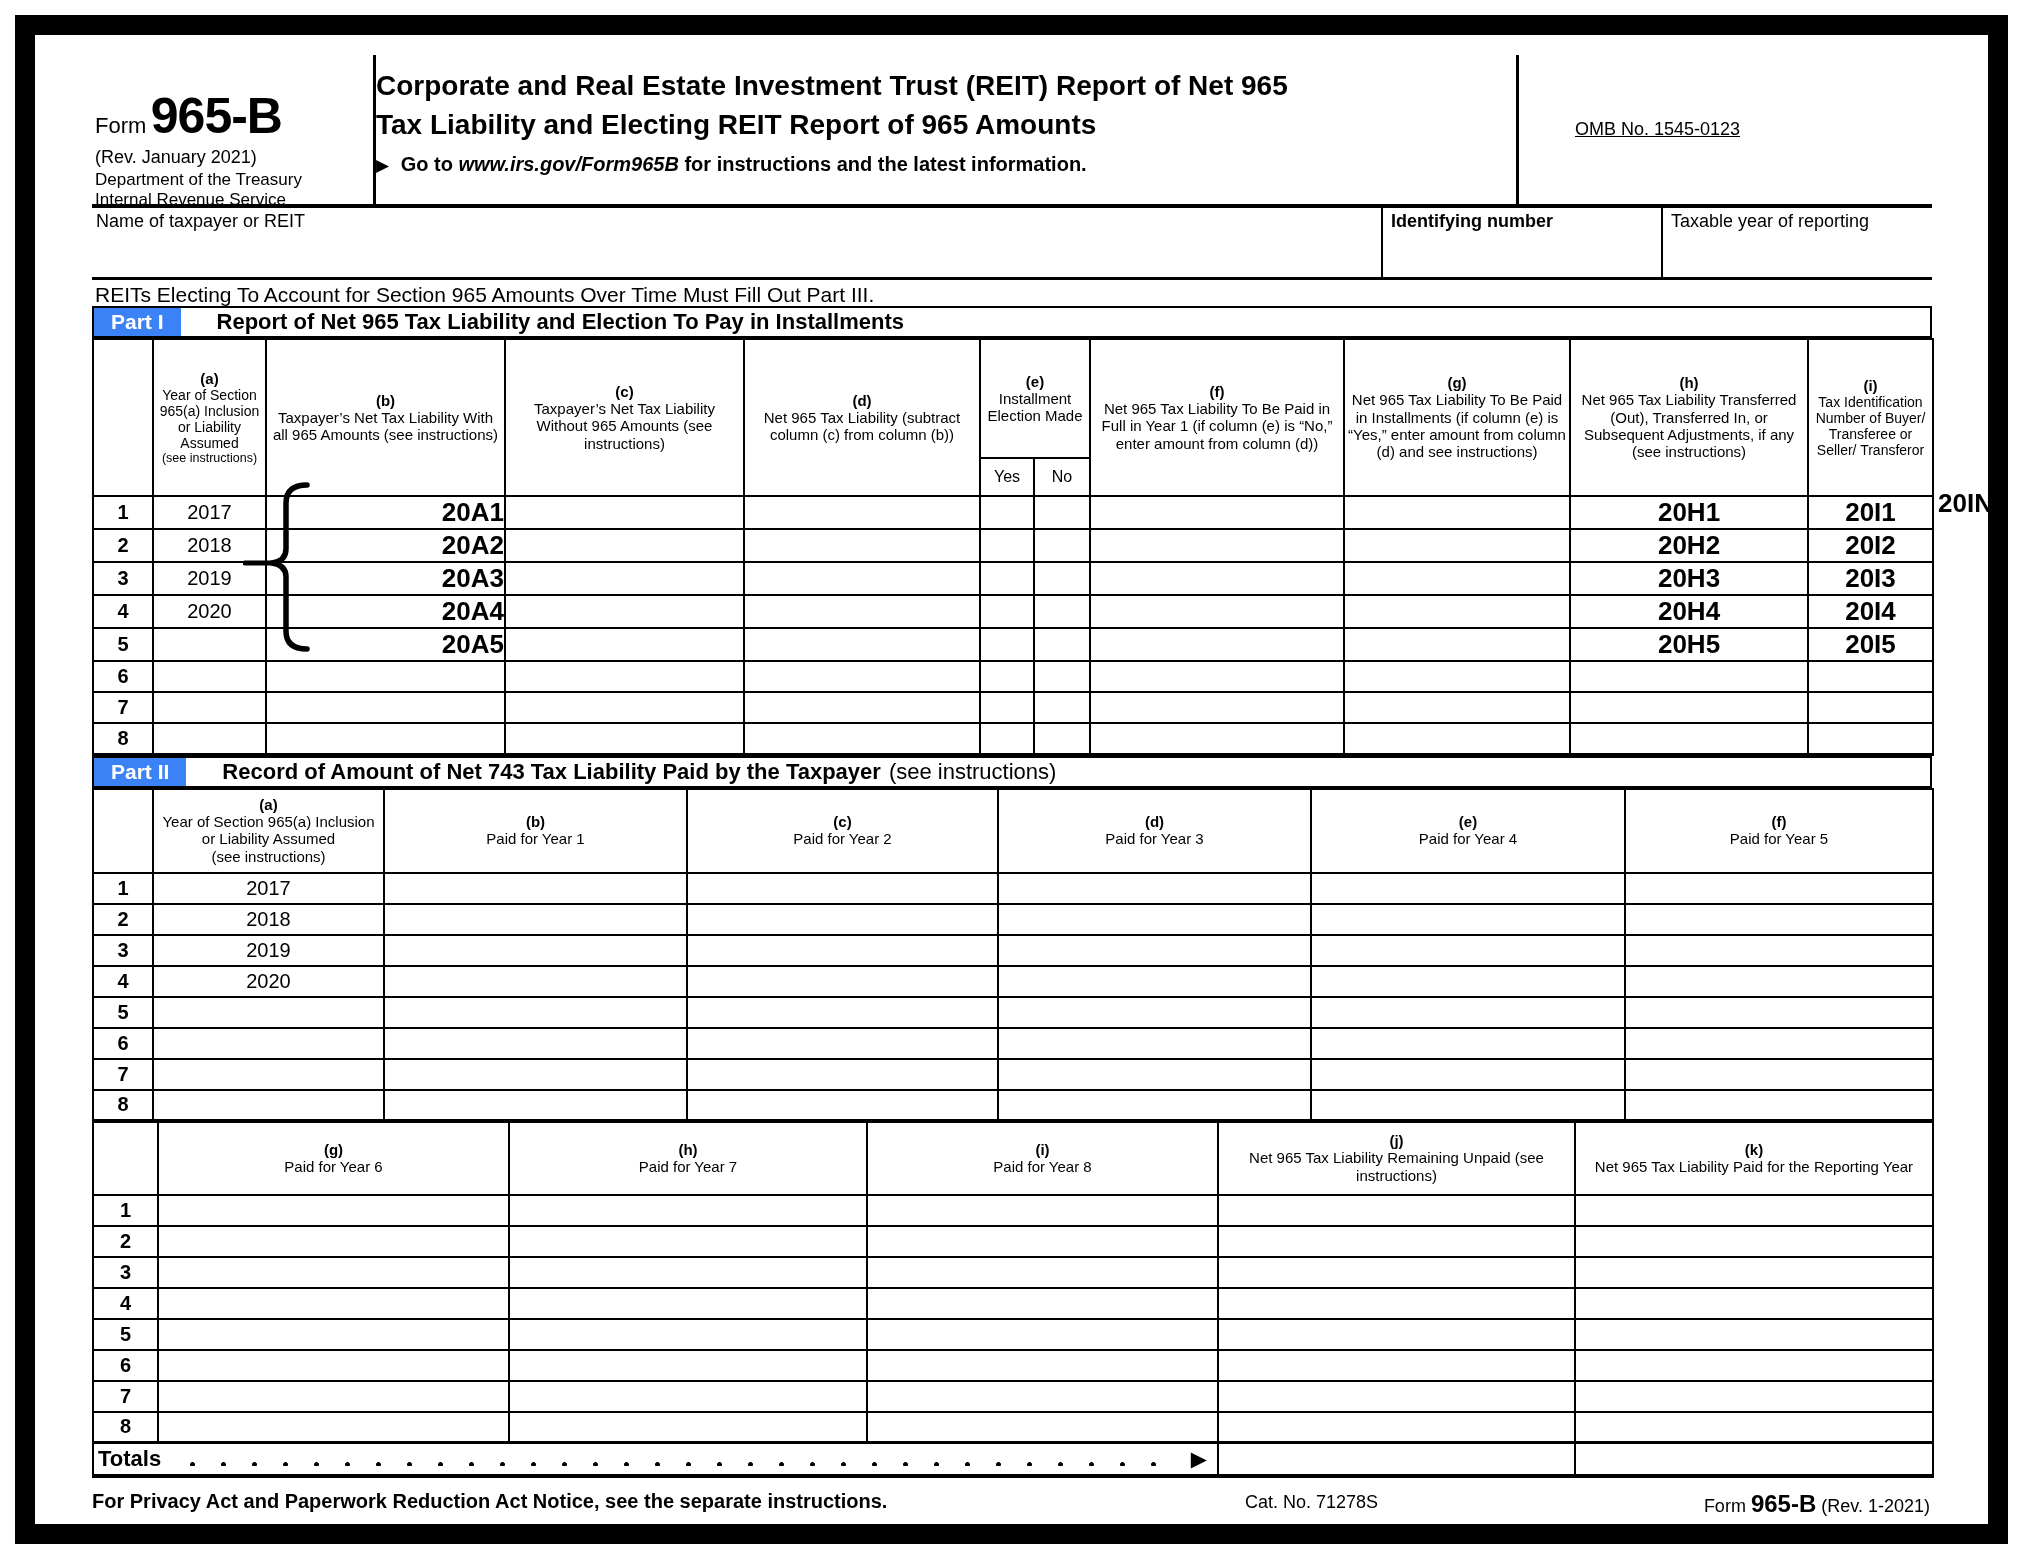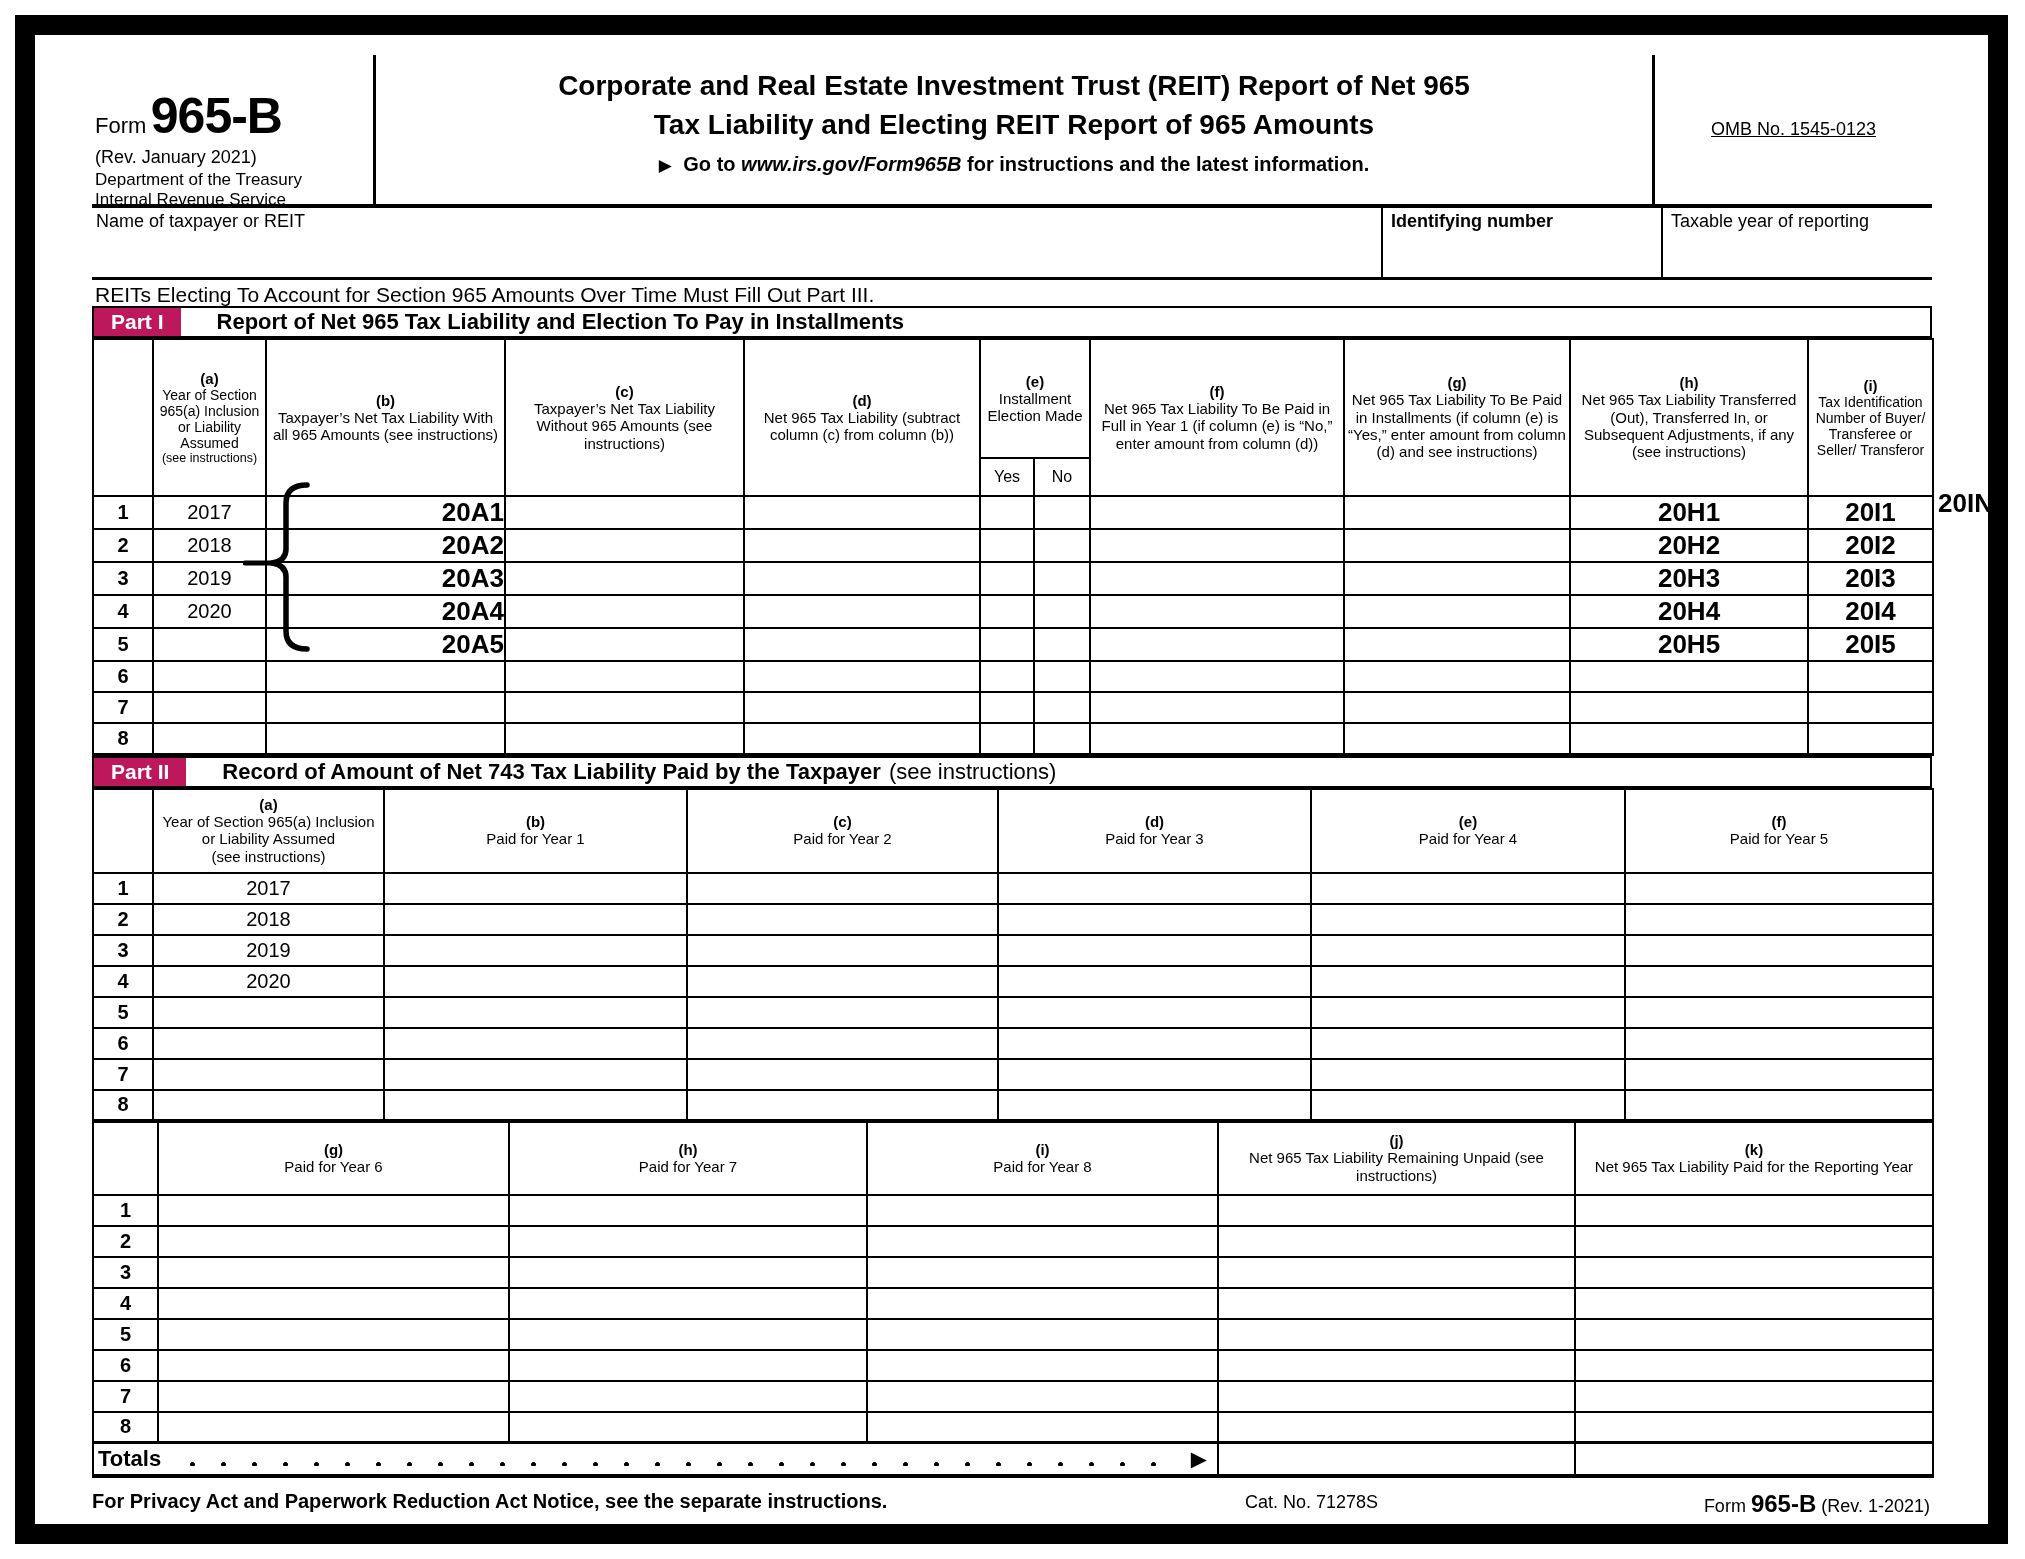--- a/index.html
+++ b/index.html
@@ -15,21 +15,21 @@
     width: 1993px; height: 1529px;
     border: 20px solid #000; background: #fff;
   }
   .inner {
     position: relative; width: 100%; height: 100%;
     padding: 20px 56px 0 57px;
   }
   
   .hdr { display: flex; height: 153px; border-bottom: 4px solid #000; }
   .hdr-left  { width: 281px; padding: 32px 6px 0 3px; }
-  .hdr-mid   { width: 1282px; border-left: 3px solid #000; border-right: 3px solid #000; text-align: center; padding-top: 12px; }
+  .hdr-mid   { width: 1146px; border-left: 3px solid #000; border-right: 3px solid #000; padding-top: 12px; }
   .hdr-right { width: 277px; display: flex; align-items: center; justify-content: center; text-decoration: underline; }
   .form-word { font-size: 22px; }
   .form-num  { font-size: 50px; font-weight: 700; letter-spacing: -1px; }
   .rev       { font-size: 18px; margin-top: 2px; }
   .agency    { font-size: 17px; line-height: 1.2; margin-top: 2px; }
   .title-line { font-size: 28px; font-weight: 700; line-height: 1.38; }
   .goto-line { font-size: 20px; font-weight: 700; margin-top: 9px; }
   .goto-line .arr { font-size: 17px; margin-right: 6px; }
   .goto-line .url { font-style: italic; }
   .omb { font-size: 18px; }
@@ -43,21 +43,21 @@
   
   .idrow { display: flex; height: 72px; border-bottom: 3px solid #000; }
   .idcell { padding: 3px 0 0 4px; font-size: 18px; }
   .idcell.c1 { width: 1289px; }
   .idcell.c2 { width: 280px; border-left: 2px solid #000; font-weight: 700; padding-left: 8px; }
   .idcell.c3 { width: 271px; border-left: 2px solid #000; padding-left: 8px; }
   
   .reit-note { height: 26px; font-size: 21px; padding: 3px 0 0 3px; }
   
   .part-bar { height: 32px; border: 2px solid #000; display: flex; align-items: stretch; background: #fff; }
-  .part-tag { background: #be185d; color: #fff; font-weight: 700; font-size: 21px; display: flex; align-items: center; padding: 0 17px; }
+  .part-tag { background: #3b82f6; color: #fff; font-weight: 700; font-size: 21px; display: flex; align-items: center; padding: 0 17px; }
   .part-title { display: flex; align-items: center; margin-left: 36px; font-size: 22px; font-weight: 700; }
   .part-title .plain { font-weight: 400; margin-left: 8px; }
   
   table { border-collapse: collapse; table-layout: fixed; width: 1840px; }
   th, td { border: 2px solid #000; overflow: hidden; }
   th { font-weight: 400; text-align: center; vertical-align: middle; padding: 2px 3px; }
   td { vertical-align: middle; font-size: 20px; padding: 0; }
   .hl { font-weight: 700; font-size: 15px; }
   .ht { font-size: 15px; line-height: 1.16; }
   .hn { font-size: 12.5px; }

